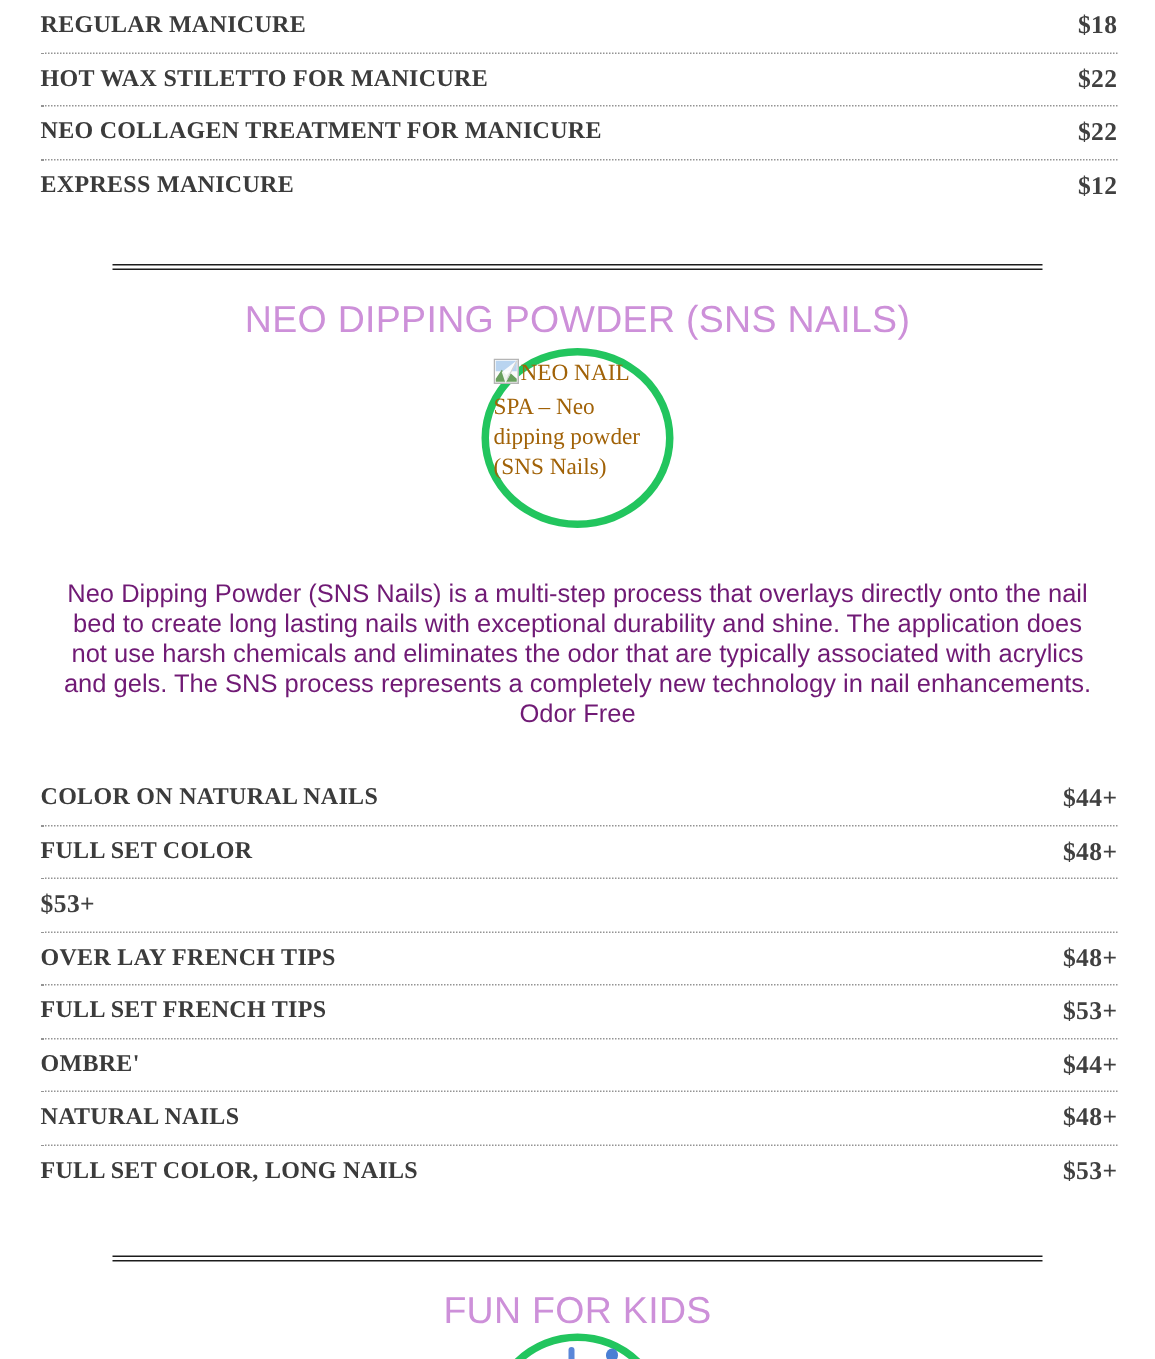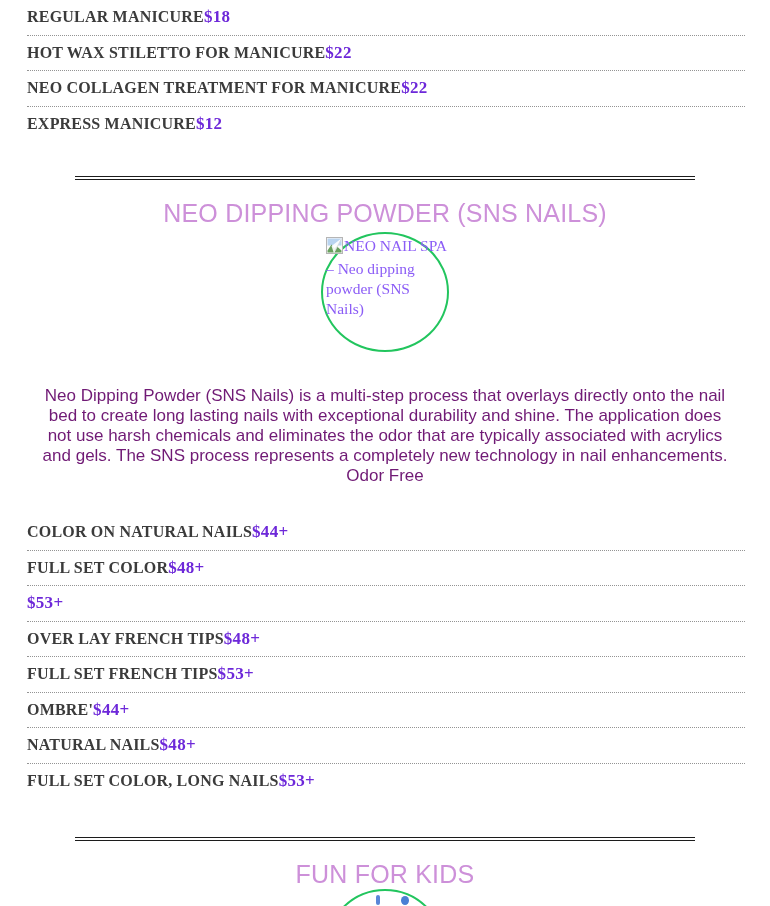--- a/index.html
+++ b/index.html
@@ -6,53 +6,53 @@
   .page{
     position:relative;
     width:770px;height:906px;
     background:#ffffff;
     overflow:hidden;
     font-family:"Liberation Serif", serif;
   }
   
   .price-list{margin:0 25px 0 27px;}
   .price-row{
-    display:flex;align-items:center;
+    display:flex;justify-content:space-between;align-items:center;
     height:34.5px;
     border-bottom:1px dotted #949494;
   }
   .price-row:last-child{border-bottom:none;}
   .item-label{
     font-weight:bold;font-size:16px;color:#3b3b3b;letter-spacing:0.2px;
   }
   .item-price{
-    font-weight:bold;font-size:17px;color:#6d28d9;letter-spacing:0.3px;
+    font-weight:bold;font-size:17px;color:#404040;letter-spacing:0.3px;
   }
   
   .divider{
     width:620px;margin:35px auto 0;
     border-top:4px double #1c1c1c;height:0;
   }
   .divider.second{margin-top:39px;}
   
   .section-heading{
     margin:20px 0 0;text-align:center;
     font-family:"Liberation Sans", sans-serif;
     font-weight:400;font-size:25px;line-height:26px;
     color:#cd90d9;letter-spacing:0.2px;
   }
   
   .circle-image{
     width:128px;height:120px;
     margin:6px auto 0;
-    border:2px solid #22c55e;
+    border:5px solid #22c55e;
     border-radius:50%;
     box-sizing:border-box;
     padding:2px 0 0 3px;
-    font-size:15.5px;line-height:20px;color:#8b5cf6;
+    font-size:15.5px;line-height:20px;color:#a16207;
     overflow:visible;
   }
   .broken-icon{display:inline-block;vertical-align:-3px;margin-right:1px;}
   .alt-text{display:inline;}
   
   .description{
     margin:34px auto 0;width:690px;
     text-align:center;
     font-family:"Liberation Sans", sans-serif;
     font-size:17px;line-height:20px;color:#701a75;

